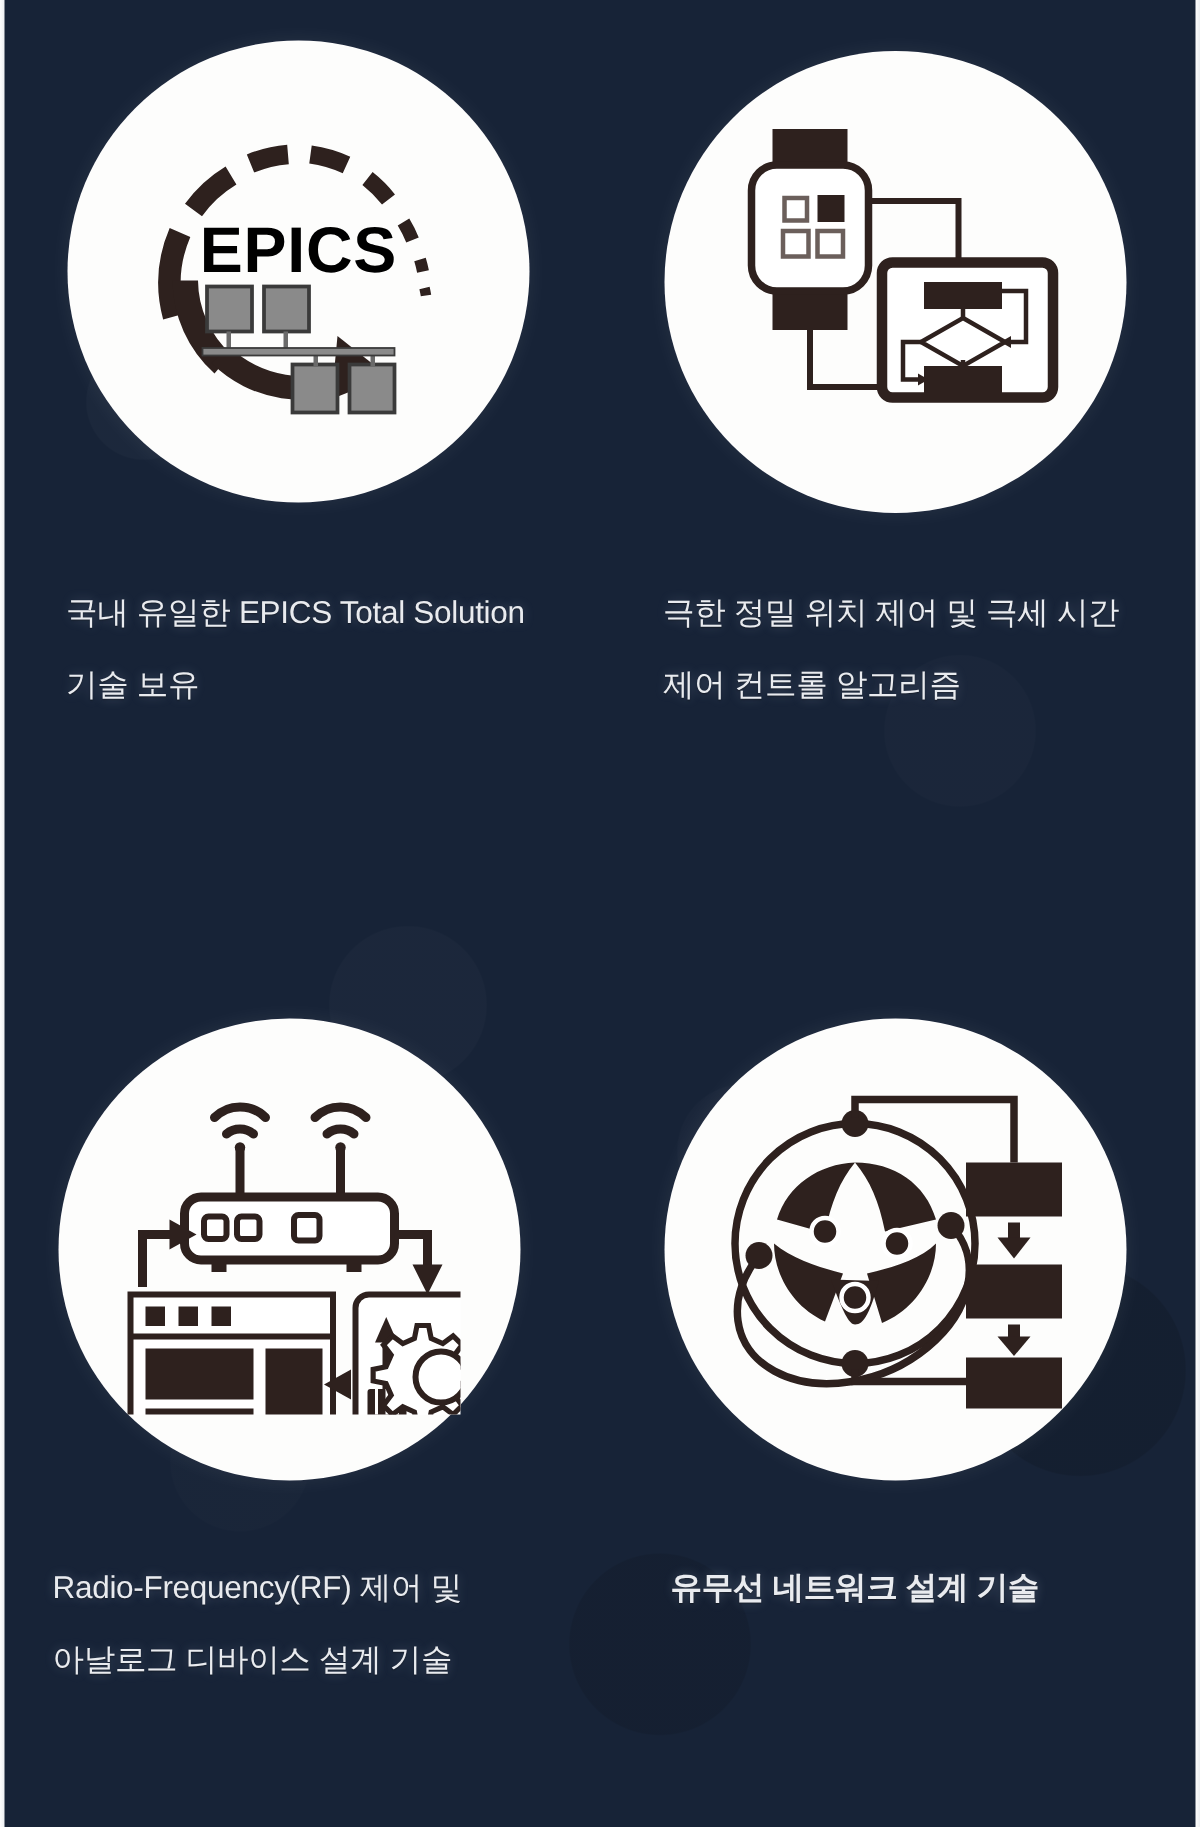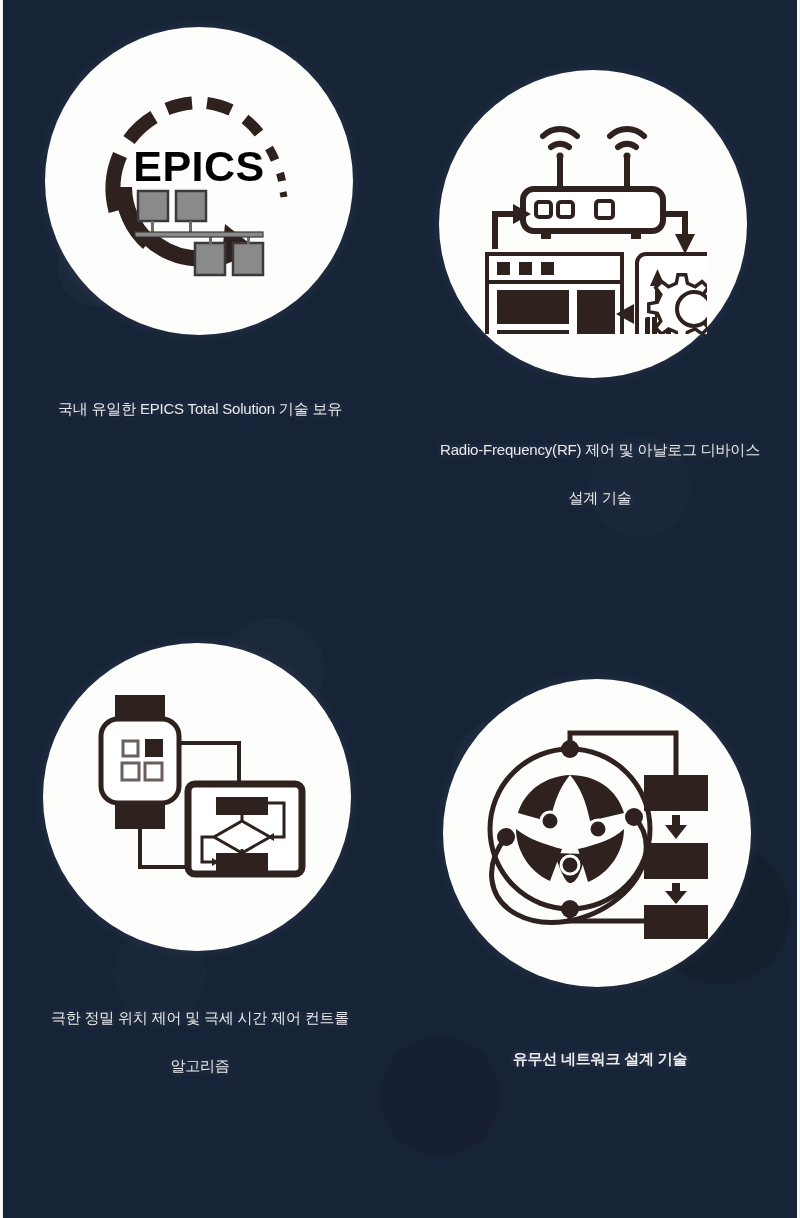--- a/index.html
+++ b/index.html
@@ -72,23 +72,23 @@
   .circle svg { display:block; }
 
   .cell-1 .circle-wrap { margin-top:27px; margin-left:-2px; }
   .cell-2 .circle-wrap { margin-top:34px; margin-left:-6px; }
   .cell-3 .circle-wrap { margin-top:70px; margin-left:-14px; }
   .cell-4 .circle-wrap { margin-top:70px; margin-left:-6px; }
 
   
   .caption {
     width:312px;
-    text-align:center;
+    text-align:left;
     color:#e9ebef;
-    font-size:15px;
+    font-size:21px;
     line-height:48px;
     letter-spacing:-0.2px;
     text-shadow:0 0 7px rgba(190,205,230,0.28), 0 1px 1px rgba(0,0,0,0.45);
     word-break:keep-all;
   }
   .cell-1 .caption { margin-top:50px; }
   .cell-2 .caption { margin-top:43px; width:316px; }
   .cell-3 .caption { margin-top:48px; width:330px; }
   .cell-4 .caption { margin-top:48px; width:306px;font-weight:bold; }
 </style>
@@ -138,20 +138,59 @@
                 <rect x="168" y="172" width="3" height="11" fill="#6a6a6a"></rect>
                 <rect x="56" y="171" width="128" height="5" fill="#8a8a8a" stroke="#3a3a3a" stroke-width="1.2"></rect>
               </g>
             </g>
           </svg>
         </div>
       </div>
       <div class="caption">국내 유일한 EPICS Total Solution 기술 보유</div>
     </div>
 
+    <div class="cell cell-2">
+      <div class="circle-wrap">
+        <div class="circle">
+          <svg width="218" height="212" viewBox="0 0 218 212">
+            <g fill="none" stroke="#2e211e">
+
+              <rect x="27" y="4" width="50" height="26" fill="#2e211e" stroke="none"></rect>
+              <rect x="27" y="110" width="50" height="28" fill="#2e211e" stroke="none"></rect>
+
+              <rect x="13" y="28" width="78" height="84" rx="17" ry="17" fill="#fff" stroke-width="5"></rect>
+
+              <rect x="35" y="50" width="15" height="15" fill="#fff" stroke="#6b5f5b" stroke-width="3"></rect>
+              <rect x="57" y="48" width="18" height="18" fill="#2e211e" stroke="none"></rect>
+              <rect x="34" y="72" width="17" height="17" fill="#fff" stroke="#6b5f5b" stroke-width="3"></rect>
+              <rect x="57" y="72" width="17" height="17" fill="#fff" stroke="#6b5f5b" stroke-width="3"></rect>
+
+              <path d="M 93 52 L 151 52 L 151 95" stroke-width="4"></path>
+
+              <path d="M 52 138 L 52 176 L 103 176" stroke-width="4"></path>
+
+              <rect x="100" y="93" width="114" height="90" rx="7" ry="7" fill="#fff" stroke-width="7"></rect>
+
+              <rect x="128" y="106" width="52" height="18" fill="#2e211e" stroke="none"></rect>
+              <polygon points="154,130 182,146 154,162 126,146" fill="#fff" stroke-width="3"></polygon>
+              <rect x="128" y="162" width="52" height="18" fill="#2e211e" stroke="none"></rect>
+              <path d="M 154 124 L 154 130" stroke-width="3"></path>
+              <path d="M 154 162 L 154 162" stroke-width="3"></path>
+              <path d="M 180 112 L 196 112 L 196 146 L 186 146" stroke-width="3"></path>
+              <polygon points="186,142 179,146 186,150" fill="#2e211e" stroke="none"></polygon>
+              <path d="M 126 146 L 114 146 L 114 171 L 124 171" stroke-width="3"></path>
+              <polygon points="124,167 131,171 124,175" fill="#2e211e" stroke="none"></polygon>
+              <path d="M 154 162 L 154 158" stroke-width="3"></path>
+            </g>
+          </svg>
+        </div>
+      </div>
+      <div class="caption">극한 정밀 위치 제어 및 극세 시간 제어 컨트롤 알고리즘</div>
+    </div>
+
     <div class="cell cell-3">
       <div class="circle-wrap">
         <div class="circle">
           <svg width="228" height="220" viewBox="0 0 228 220">
             <g stroke="#2e211e" fill="none">
 
               <path d="M 64 22 A 24 24 0 0 1 98 22" stroke-width="6" stroke-linecap="round"></path>
               <path d="M 72 33 A 14 14 0 0 1 90 33" stroke-width="6" stroke-linecap="round"></path>
               <circle cx="81" cy="42" r="3.5" fill="#2e211e" stroke="none"></circle>
               <rect x="78" y="42" width="6" height="34" fill="#2e211e" stroke="none"></rect>
@@ -196,59 +235,20 @@
 
               <path d="M 214 162 l 9 0 l 2 10 l 9 4 l 8 -6 l 7 7 l -6 8 l 4 9 l 10 2 l 0 9 l -10 2 l -4 9 l 6 8 l -7 7 l -8 -6 l -9 4 l -2 10 l -9 0 l -2 -10 l -9 -4 l -8 6 l -7 -7 l 6 -8 l -4 -9 l -10 -2 l 0 -9 l 10 -2 l 4 -9 l -6 -8 l 7 -7 l 8 6 l 9 -4 Z" fill="#fff" stroke-width="4" transform="translate(-16,-1) scale(0.86) translate(36,26)"></path>
               <circle cx="215" cy="195" r="17" fill="#fff" stroke-width="4"></circle>
             </g>
           </svg>
         </div>
       </div>
       <div class="caption">Radio-Frequency(RF) 제어 및 아날로그 디바이스 설계 기술</div>
     </div>
 
-    <div class="cell cell-2">
-      <div class="circle-wrap">
-        <div class="circle">
-          <svg width="218" height="212" viewBox="0 0 218 212">
-            <g fill="none" stroke="#2e211e">
-
-              <rect x="27" y="4" width="50" height="26" fill="#2e211e" stroke="none"></rect>
-              <rect x="27" y="110" width="50" height="28" fill="#2e211e" stroke="none"></rect>
-
-              <rect x="13" y="28" width="78" height="84" rx="17" ry="17" fill="#fff" stroke-width="5"></rect>
-
-              <rect x="35" y="50" width="15" height="15" fill="#fff" stroke="#6b5f5b" stroke-width="3"></rect>
-              <rect x="57" y="48" width="18" height="18" fill="#2e211e" stroke="none"></rect>
-              <rect x="34" y="72" width="17" height="17" fill="#fff" stroke="#6b5f5b" stroke-width="3"></rect>
-              <rect x="57" y="72" width="17" height="17" fill="#fff" stroke="#6b5f5b" stroke-width="3"></rect>
-
-              <path d="M 93 52 L 151 52 L 151 95" stroke-width="4"></path>
-
-              <path d="M 52 138 L 52 176 L 103 176" stroke-width="4"></path>
-
-              <rect x="100" y="93" width="114" height="90" rx="7" ry="7" fill="#fff" stroke-width="7"></rect>
-
-              <rect x="128" y="106" width="52" height="18" fill="#2e211e" stroke="none"></rect>
-              <polygon points="154,130 182,146 154,162 126,146" fill="#fff" stroke-width="3"></polygon>
-              <rect x="128" y="162" width="52" height="18" fill="#2e211e" stroke="none"></rect>
-              <path d="M 154 124 L 154 130" stroke-width="3"></path>
-              <path d="M 154 162 L 154 162" stroke-width="3"></path>
-              <path d="M 180 112 L 196 112 L 196 146 L 186 146" stroke-width="3"></path>
-              <polygon points="186,142 179,146 186,150" fill="#2e211e" stroke="none"></polygon>
-              <path d="M 126 146 L 114 146 L 114 171 L 124 171" stroke-width="3"></path>
-              <polygon points="124,167 131,171 124,175" fill="#2e211e" stroke="none"></polygon>
-              <path d="M 154 162 L 154 158" stroke-width="3"></path>
-            </g>
-          </svg>
-        </div>
-      </div>
-      <div class="caption">극한 정밀 위치 제어 및 극세 시간 제어 컨트롤 알고리즘</div>
-    </div>
-
     <div class="cell cell-4">
       <div class="circle-wrap">
         <div class="circle">
           <svg width="226" height="216" viewBox="0 0 226 216">
             <g stroke="#2e211e" fill="none">
 
               <circle cx="86" cy="104" r="80" stroke-width="5"></circle>
 
               <path d="M 22 112 A 80 58 -22 1 0 150 92" stroke-width="5"></path>
 

